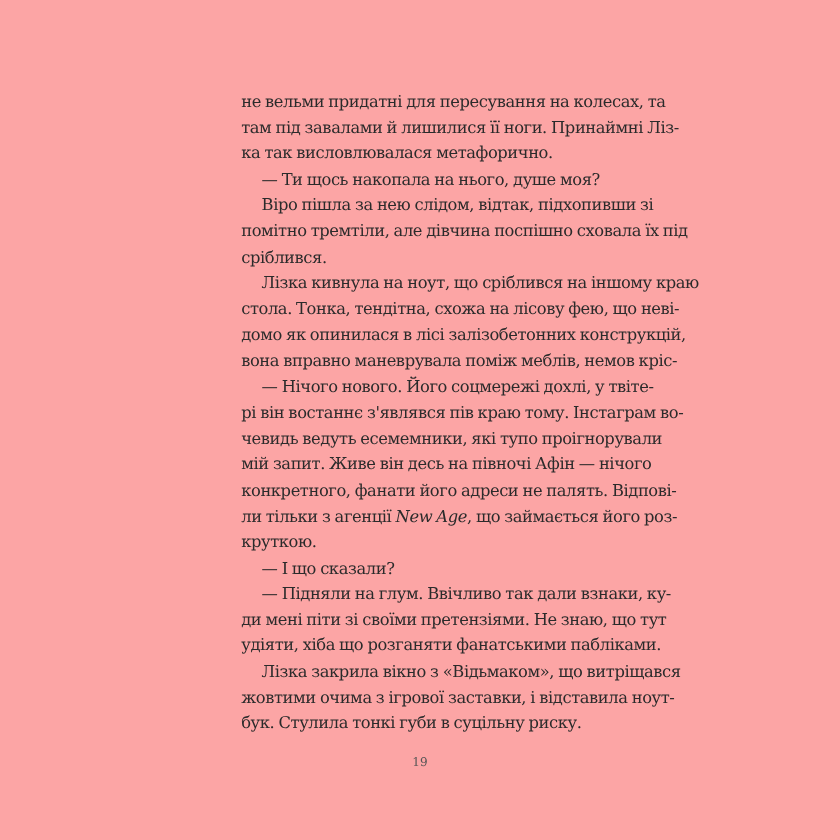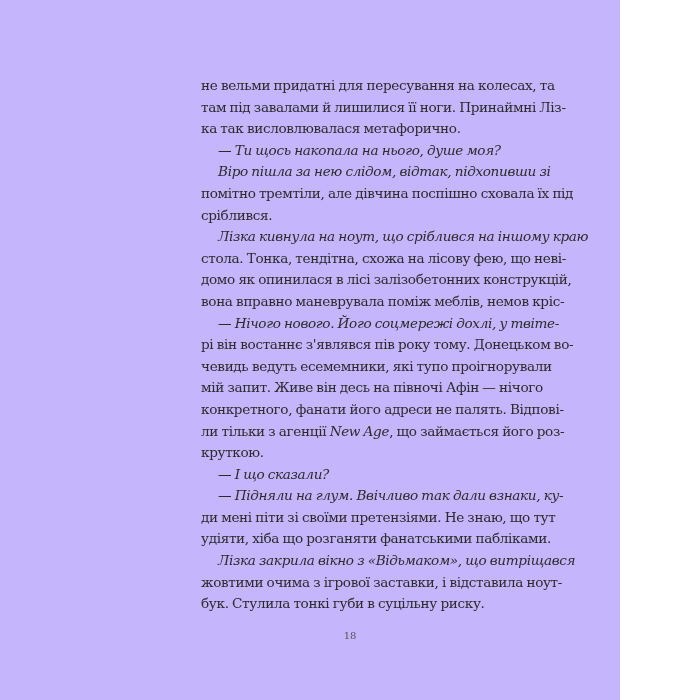--- a/index.html
+++ b/index.html
@@ -9,22 +9,22 @@
     }
     body {
       width: 700px;
       height: 700px;
       position: relative;
       overflow: hidden;
     }
     .page {
       position: absolute;
       left: 0; top: 0;
-      width: 620px; height: 700px;
-      background: #c4b5fd;
+      width: 700px; height: 700px;
+      background: #fca5a5;
     }
     .text-block {
       position: absolute;
       left: 201px;
       top: 75px;
       width: 306px;
       font-family: "DejaVu Serif", "Liberation Serif", serif;
       font-size: 13.6px;
       line-height: 21.6px;
       color: #2b2b2b;
@@ -36,21 +36,20 @@
       text-align-last: justify;
       height: 21.6px;
       letter-spacing: -0.35px;
       word-spacing: -0.5px;
     }
     .line.last {
       text-align-last: left;
     }
     .line.indent {
       padding-left: 17px;
-      font-style: italic;
     }
     .line em {
       margin-top: 48px;
     }
     .page-number {
       position: absolute;
       left: 0;
       width: 700px;
       top: 630px;
       text-align: center;
@@ -69,29 +68,29 @@
     <span class="line last">ка так висловлювалася метафорично.</span>
     <span class="line indent last">— Ти щось накопала на нього, душе моя?</span>
     <span class="line indent">Віро пішла за нею слідом, відтак, підхопивши зі</span>
     <span class="line">помітно тремтіли, але дівчина поспішно сховала їх під</span>
     <span class="line last">сріблився.</span>
     <span class="line indent">Лізка кивнула на ноут, що сріблився на іншому краю</span>
     <span class="line">стола. Тонка, тендітна, схожа на лісову фею, що неві-</span>
     <span class="line">домо як опинилася в лісі залізобетонних конструкцій,</span>
     <span class="line">вона вправно маневрувала поміж меблів, немов кріс-</span>
     <span class="line indent">— Нічого нового. Його соцмережі дохлі, у твіте-</span>
-    <span class="line">рі він востаннє з'являвся пів року тому. Донецьком во-</span>
+    <span class="line">рі він востаннє з'являвся пів краю тому. Інстаграм во-</span>
     <span class="line">чевидь ведуть есемемники, які тупо проігнорували</span>
     <span class="line">мій запит. Живе він десь на півночі Афін — нічого</span>
     <span class="line">конкретного, фанати його адреси не палять. Відпові-</span>
     <span class="line"><span>ли тільки з агенції </span><em>New Age</em><span>, що займається його роз-</span></span>
     <span class="line last">круткою.</span>
     <span class="line indent last">— І що сказали?</span>
     <span class="line indent">— Підняли на глум. Ввічливо так дали взнаки, ку-</span>
     <span class="line">ди мені піти зі своїми претензіями. Не знаю, що тут</span>
     <span class="line">удіяти, хіба що розганяти фанатськими пабліками.</span>
     <span class="line indent">Лізка закрила вікно з «Відьмаком», що витріщався</span>
     <span class="line">жовтими очима з ігрової заставки, і відставила ноут-</span>
     <span class="line last">бук. Стулила тонкі губи в суцільну риску.</span>
 
   </div>
-  <div class="page-number">18</div>
+  <div class="page-number">19</div>
 </div>
 
 </body></html>

